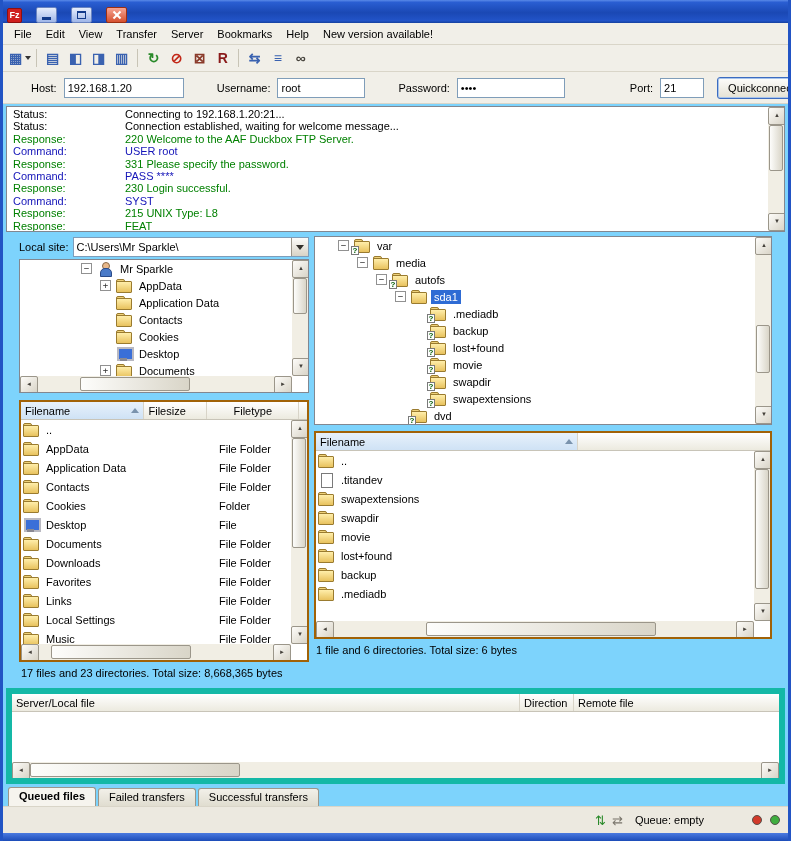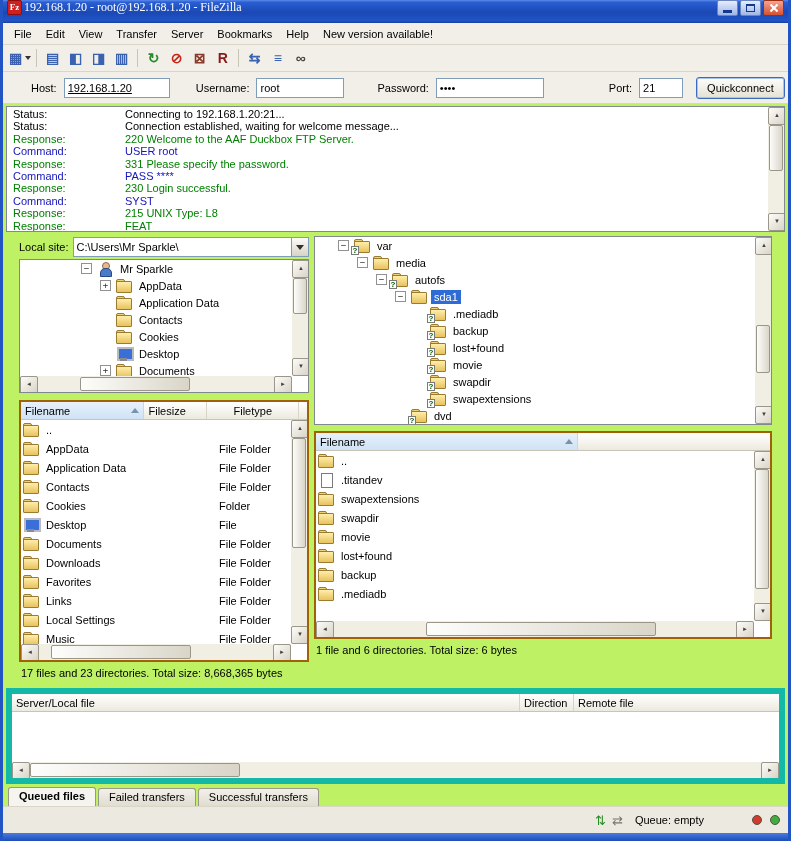--- a/index.html
+++ b/index.html
@@ -2,52 +2,52 @@
 <html><head>
 <meta charset="utf-8">
 <style>
   * { box-sizing: border-box; margin: 0; padding: 0; }
   body { background:#fff; font-family:"Liberation Sans", sans-serif; font-size:11px; color:#000; }
 
   .window { width:791px; height:841px; display:flex; flex-direction:column; overflow:hidden;
             border-left:3px solid #2254c4; border-right:3px solid #2254c4; background:#ece9e0; }
 
   
-  .titlebar { height:23px; flex:none; display:flex; align-items:flex-start; gap:0; padding:0 4px;
-              background:linear-gradient(180deg,#5a8ae8 0%,#2a5ed2 10%,#1a48b4 55%,#2254c8 90%,#16409e 100%);font-family:Liberation Serif, serif; }
+  .titlebar { height:23px; flex:none; display:flex; align-items:flex-end; gap:12px; padding:0 4px;
+              background:linear-gradient(180deg,#5a8ae8 0%,#2a5ed2 10%,#1a48b4 55%,#2254c8 90%,#16409e 100%); }
   .appicon { width:15px; height:15px; flex:none; background:#cf1f1f; border:1px solid #8f0f0f; border-radius:2px;
              color:#fff; font-weight:bold; font-size:9px; line-height:13px; text-align:center; }
   .title { flex:1; color:#fff; font-size:12px; white-space:nowrap; overflow:hidden; padding-left:2px; }
   .winbtn { width:21px; height:16px; flex:none; margin-left:2px; border-radius:2px; position:relative;
             background:linear-gradient(#e6edfc,#9fb6e8); border:1px solid #6a84c0; display:flex; align-items:center; justify-content:center; }
   .winbtn.min i { width:9px; height:3px; background:#123a8a; margin-top:7px; }
   .winbtn.max i { width:9px; height:8px; border:1px solid #123a8a; border-top-width:2px; }
   .winbtn.close { background:linear-gradient(#f6a493,#d5502f); border-color:#9c2f12; }
   .winbtn.close::before, .winbtn.close::after { content:""; position:absolute; width:10px; height:2px; background:#fff; }
   .winbtn.close::before { transform:rotate(45deg); }
   .winbtn.close::after { transform:rotate(-45deg); }
 
-  .client { flex:1; display:flex; flex-direction:column; overflow:hidden; background:#bef264; }
+  .client { flex:1; display:flex; flex-direction:column; overflow:hidden; background:#7dd3fc; }
   .bottomstrip { height:8px; flex:none; background:linear-gradient(#4a7ae0,#1c4cb8); }
 
   
   .menubar { height:22px; flex:none; display:flex; align-items:center; padding:0 4px; background:#f1efe8; border-bottom:1px solid #d9d5c8; }
   .menuitem { padding:3px 7px; cursor:default; }
   .toolbar { height:27px; flex:none; display:flex; align-items:center; padding:0 5px; background:#f1efe8; border-bottom:1px solid #d9d5c8; }
   .tbtn { height:22px; min-width:23px; display:flex; align-items:center; justify-content:center; gap:1px; border:1px solid transparent; border-radius:2px; }
   .tbtn .glyph { font-size:14px; line-height:14px; }
   .c-blue { color:#3a62b0; } .c-green { color:#2a8a2a; } .c-red { color:#c22818; }
   .c-rust { color:#8a3a2a; } .c-maroon { color:#8a1a1a; font-weight:bold; } .c-dark { color:#44413a; }
   .caret { width:0; height:0; border-left:3px solid transparent; border-right:3px solid transparent; border-top:4px solid #333; margin-left:2px; }
   .tsep { width:1px; height:18px; background:#c8c4b6; margin:0 4px; }
 
   .quickbar { height:32px; flex:none; display:flex; align-items:center; padding:0 8px; gap:5px; background:#f1efe8; border-bottom:1px solid #d9d5c8; }
   .quickbar label { margin-right:2px;margin-left:20px; }
   .qinput { height:20px; border:1px solid #7f9db9; background:#fff; padding:0 3px; font:11px "Liberation Sans",sans-serif; }
-  .qinput.host { width:106px; margin-right:1px;text-decoration:underline; } .qinput.user { width:88px; margin-right:8px; }
+  .qinput.host { width:120px; margin-right:8px; } .qinput.user { width:88px; margin-right:8px; }
   .qinput.pass { width:108px; margin-right:40px; } .qinput.port { width:44px; margin-right:8px; }
   .qbtn { height:22px; padding:0 10px; font:11px "Liberation Sans",sans-serif; color:#000;
           background:linear-gradient(#fdfdfb,#e4e1d4); border:1px solid #3c6cc0; border-radius:3px;
           box-shadow:inset 0 0 0 1px #a8c4ec; }
   .qcaret { width:17px; height:22px; display:flex; align-items:center; justify-content:center;
             background:linear-gradient(#fdfdfb,#e4e1d4); border:1px solid #8a867a; border-radius:3px; margin-left:1px; }
   .tri-down { width:0; height:0; border-left:4px solid transparent; border-right:4px solid transparent; border-top:5px solid #33302a; }
 
   
   .logpane { height:126px; flex:none; margin:2px 3px; background:#fff; border:1px solid #828790; position:relative; overflow:hidden; }
@@ -152,21 +152,20 @@
   .led { width:10px; height:10px; border-radius:50%; border:1px solid #55514a; margin-left:8px; }
   .led.red { background:#d23a2a; } .led.green { background:#3fae3f; }
 </style>
 </head>
 <body>
 
 <div class="window">
 
   <div class="titlebar">
     <div class="appicon">Fz</div>
-    <div class="title">192.168.1.20 - root@192.168.1.20 - FileZilla</div>
     <div class="winbtn min">
         <i></i>
       </div>
     <div class="winbtn max">
         <i></i>
       </div>
     <div class="winbtn close"></div>
   </div>
 
   <div class="client">

